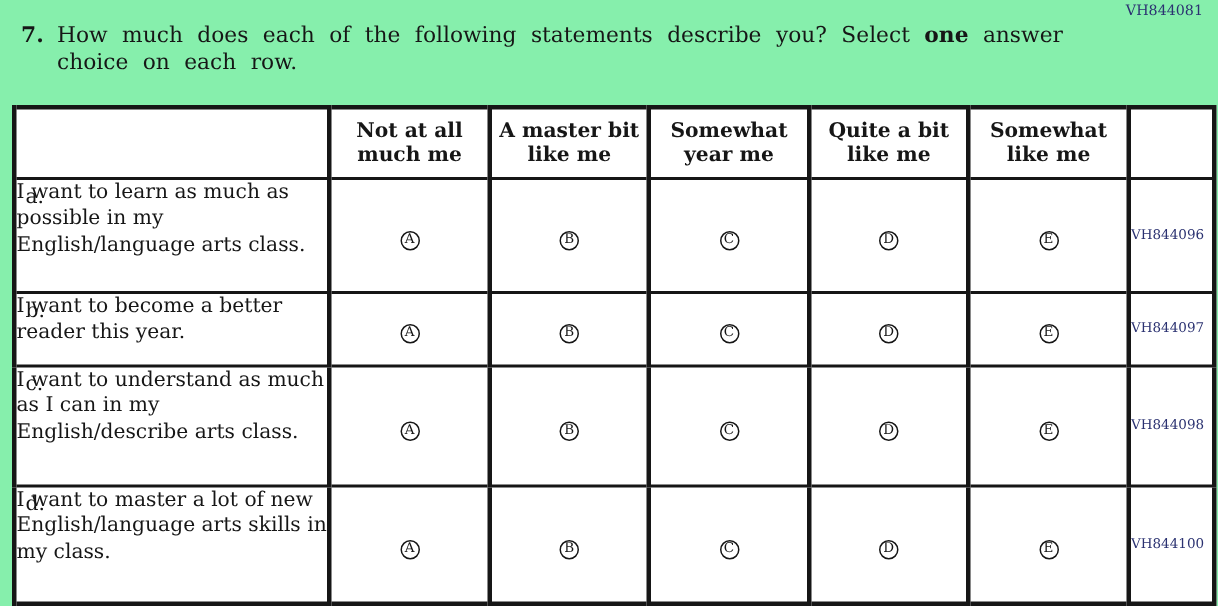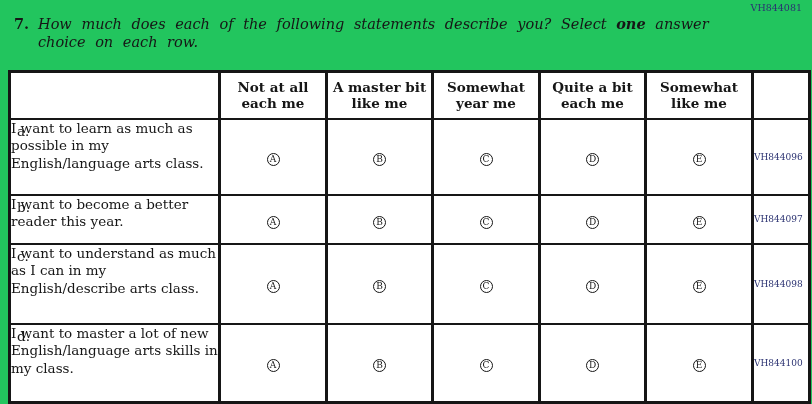--- a/index.html
+++ b/index.html
@@ -1,37 +1,37 @@
 <!DOCTYPE html>
 <html><head>
 <meta charset="utf-8">
 <style>
   html,body{margin:0;padding:0;background:#e8e8e8;}
   .page{
     position:relative;
     width:812px;height:404px;
-    background:#22c55e;
+    background:#86efac;
     font-family:"DejaVu Serif", serif;
     color:#161616;
     overflow:hidden;
   }
   
   .form-code{
     position:absolute;top:2px;right:10px;
     font-size:9.5px;color:#2b3271;letter-spacing:0;
   }
   
   .question{
     position:absolute;left:14px;top:15px;width:714px;
     font-size:14.5px;line-height:17.5px;word-spacing:5px;
   }
   .qnum{
     position:absolute;left:0;top:0;font-weight:bold;
   }
-  .qtext{display:block;padding-left:24px;width:690px;font-style:italic;}
+  .qtext{display:block;padding-left:24px;width:690px;}
   .qbold{font-weight:bold;}
   
   .matrix-wrap{position:absolute;left:8px;top:70px;}
   table.matrix{
     border-collapse:collapse;table-layout:fixed;
     width:800px;
     background:#fff;
   }
   table.matrix, table.matrix td, table.matrix th{border:2px solid #161616;}
   table.matrix td, table.matrix th{
@@ -86,24 +86,24 @@
           <col style="width:107px">
           <col style="width:106px">
           <col style="width:107px">
           <col style="width:106px">
           <col style="width:107px">
           <col style="width:57px">
       </colgroup>
       <thead>
         <tr>
           <th class="col-head"></th>
-          <th class="col-head">Not at all each me</th>
+          <th class="col-head">Not at all much me</th>
           <th class="col-head">A master bit like me</th>
           <th class="col-head">Somewhat year me</th>
-          <th class="col-head">Quite a bit each me</th>
+          <th class="col-head">Quite a bit like me</th>
           <th class="col-head">Somewhat like me</th>
           <th class="col-head"></th>
         </tr>
       </thead>
       <tbody>
         <tr class="row-a">
           <td class="stmt">
             <span class="marker">a.</span>
             <span>I want to learn as much as possible in my English/language arts class.</span>
           </td>

